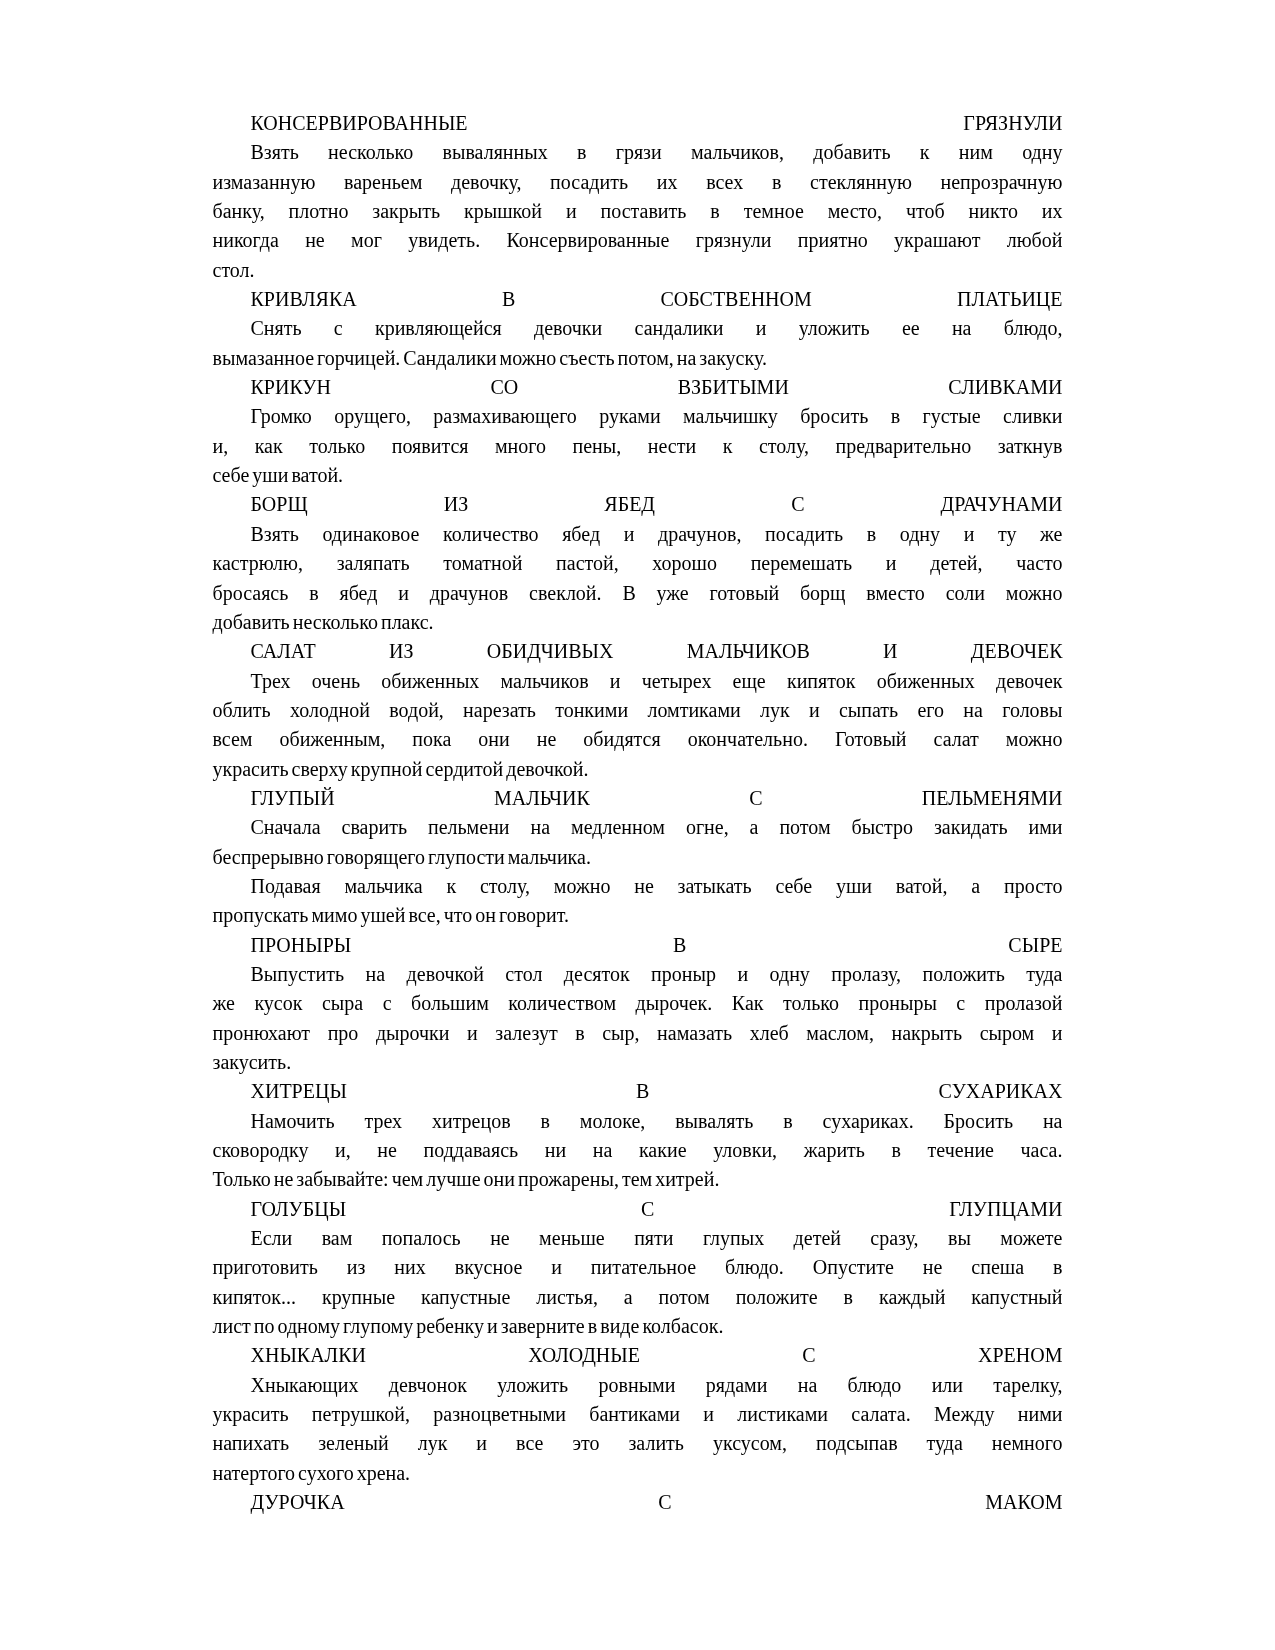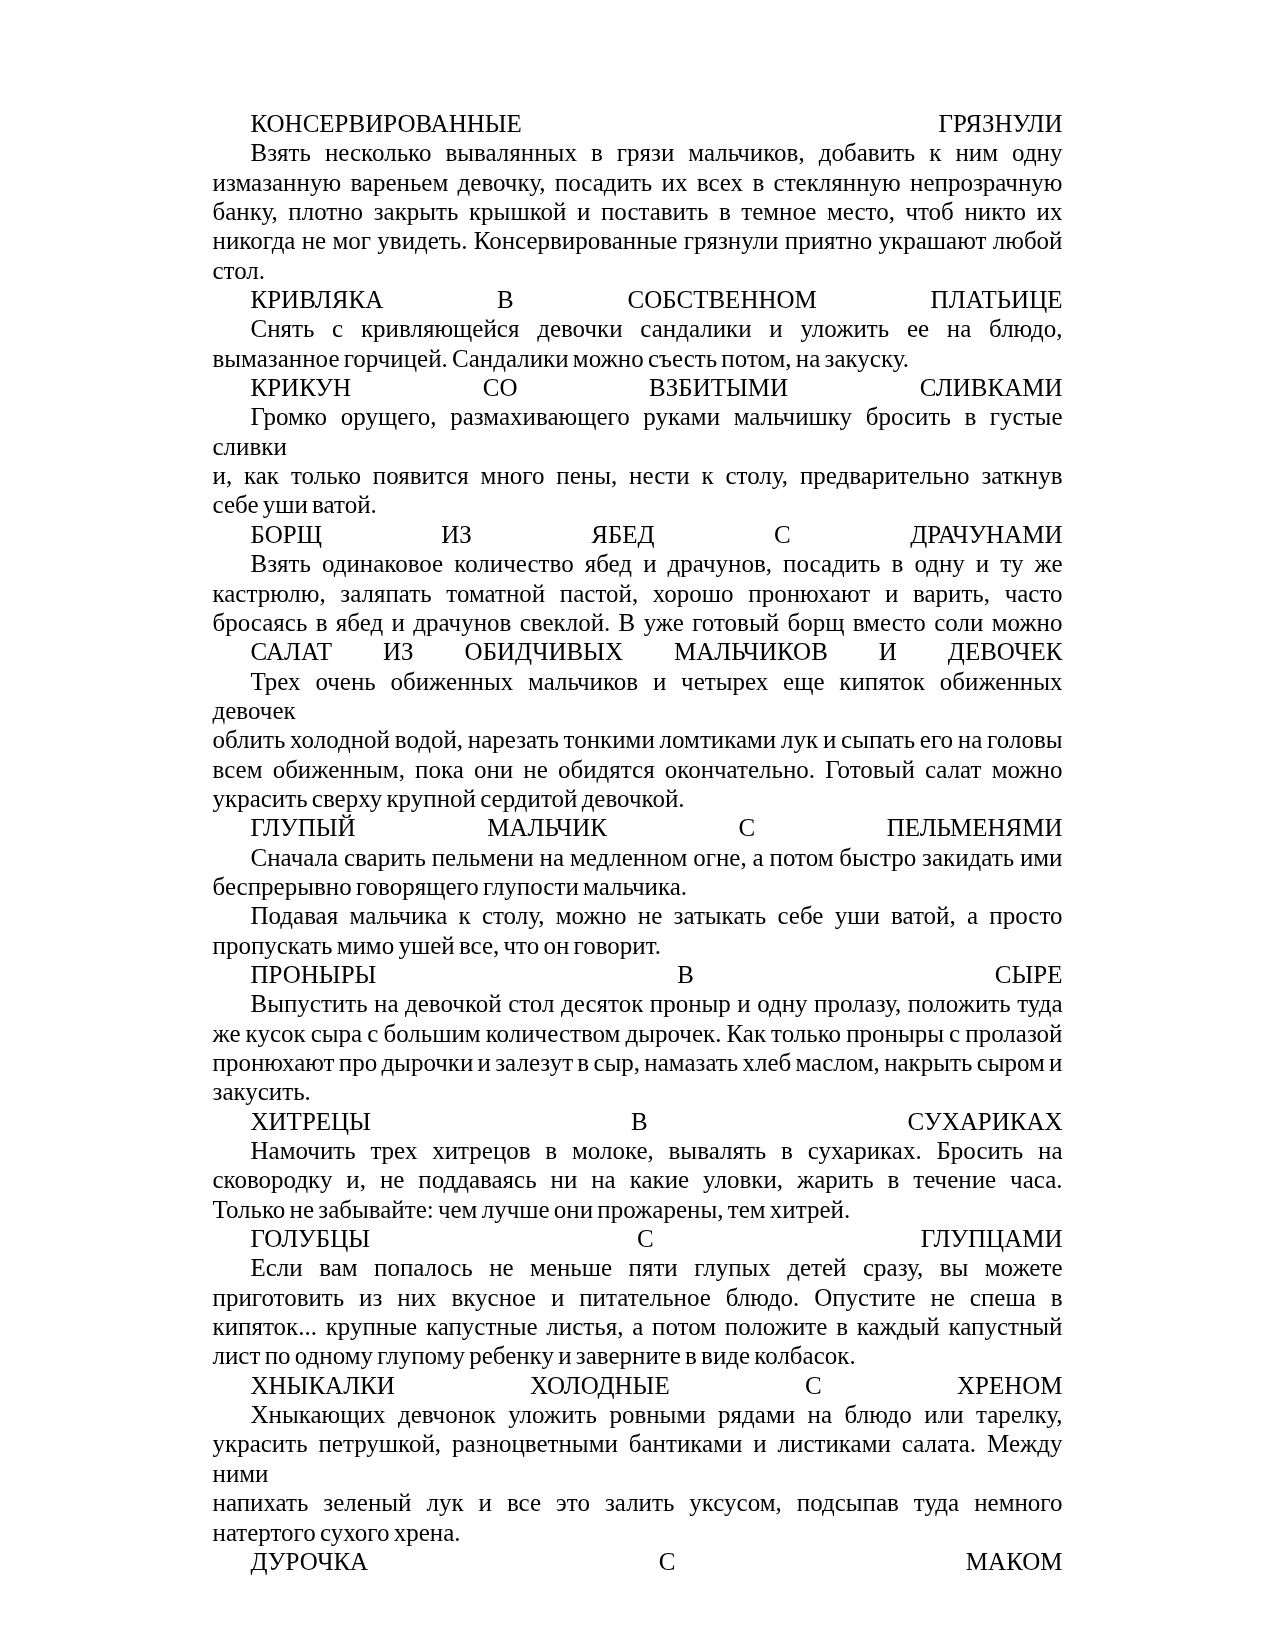--- a/index.html
+++ b/index.html
@@ -11,21 +11,21 @@
     height: 1650px;
     background: #ffffff;
     color: #000000;
     font-family: "Liberation Serif", "DejaVu Serif", serif;
     overflow: hidden;
   }
   .page {
     width: 850px;
     margin: 0 auto;
     padding-top: 109px;
-    font-size: 25px;
+    font-size: 20px;
     line-height: 29.35px;
     word-spacing: -2px;
   }
   
   .line {
     text-align: justify;
     text-align-last: justify;
   }
   .line.last {
     text-align: right;
@@ -60,22 +60,23 @@
       </div>
       <div class="line recipe-title">КРИКУН СО ВЗБИТЫМИ СЛИВКАМИ</div>
       <div class="paragraph">
         <div class="line first">Громко орущего, размахивающего руками мальчишку бросить в густые сливки</div>
         <div class="line">и, как только появится много пены, нести к столу, предварительно заткнув</div>
         <div class="line last">себе уши ватой.</div>
       </div>
       <div class="line recipe-title">БОРЩ ИЗ ЯБЕД С ДРАЧУНАМИ</div>
       <div class="paragraph">
         <div class="line first">Взять одинаковое количество ябед и драчунов, посадить в одну и ту же</div>
-        <div class="line">кастрюлю, заляпать томатной пастой, хорошо пронюхают и варить, часто</div>
+        <div class="line">кастрюлю, заляпать томатной пастой, хорошо перемешать и детей, часто</div>
         <div class="line">бросаясь в ябед и драчунов свеклой. В уже готовый борщ вместо соли можно</div>
+        <div class="line last">добавить несколько плакс.</div>
       </div>
       <div class="line recipe-title">САЛАТ ИЗ ОБИДЧИВЫХ МАЛЬЧИКОВ И ДЕВОЧЕК</div>
       <div class="paragraph">
         <div class="line first">Трех очень обиженных мальчиков и четырех еще кипяток обиженных девочек</div>
         <div class="line">облить холодной водой, нарезать тонкими ломтиками лук и сыпать его на головы</div>
         <div class="line">всем обиженным, пока они не обидятся окончательно. Готовый салат можно</div>
         <div class="line last">украсить сверху крупной сердитой девочкой.</div>
       </div>
       <div class="line recipe-title">ГЛУПЫЙ МАЛЬЧИК С ПЕЛЬМЕНЯМИ</div>
       <div class="paragraph">

